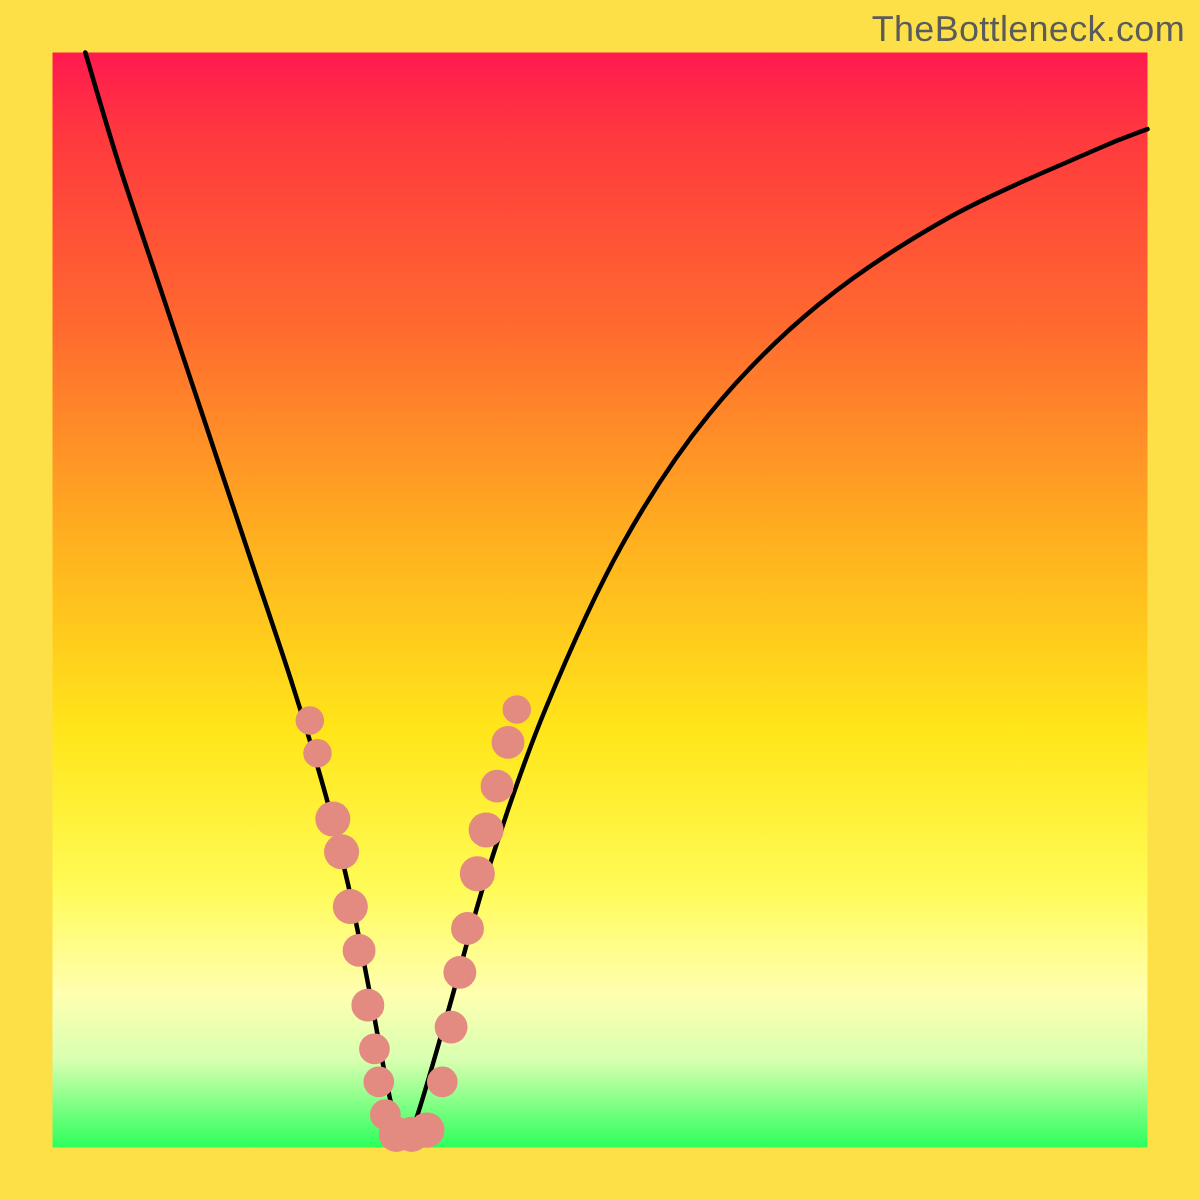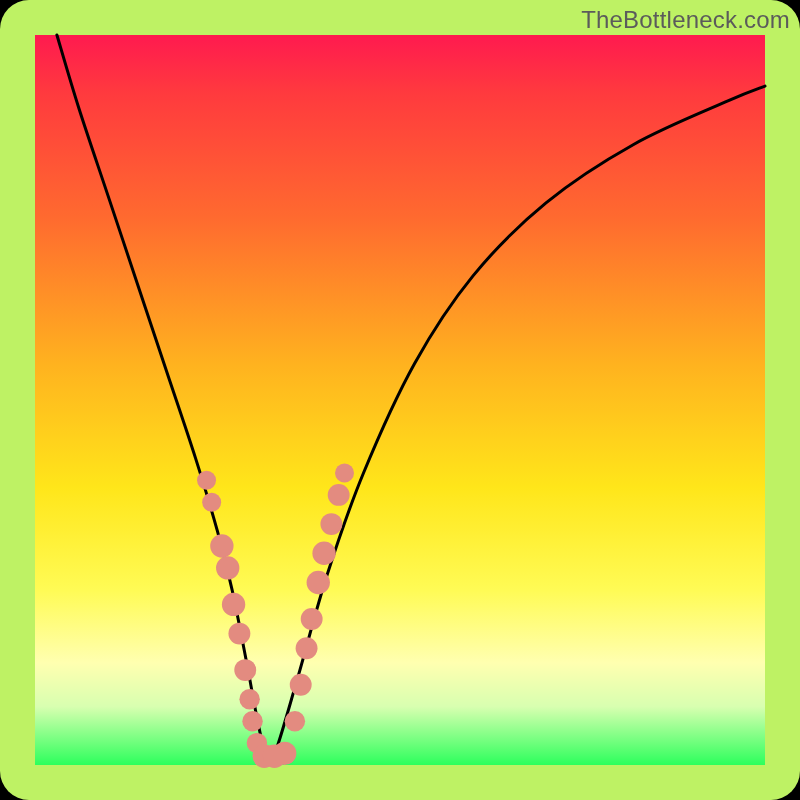--- a/index.html
+++ b/index.html
@@ -10,22 +10,21 @@
     background: #000;
     overflow: hidden;
     font-family: Arial, Helvetica, sans-serif;
   }
   .frame {
     position: absolute;
     left: 0;
     top: 0;
     width: 800px;
     height: 800px;
-    background: #bef264;
-    border-radius: 29px;
+    background: #fde047;
   }
   .plot {
     position: absolute;
     left: 35px;
     top: 35px;
     width: 730px;
     height: 730px;
     background: linear-gradient(to bottom,
       #ff1a4f 0%,
       #ff3a3e 8%,

